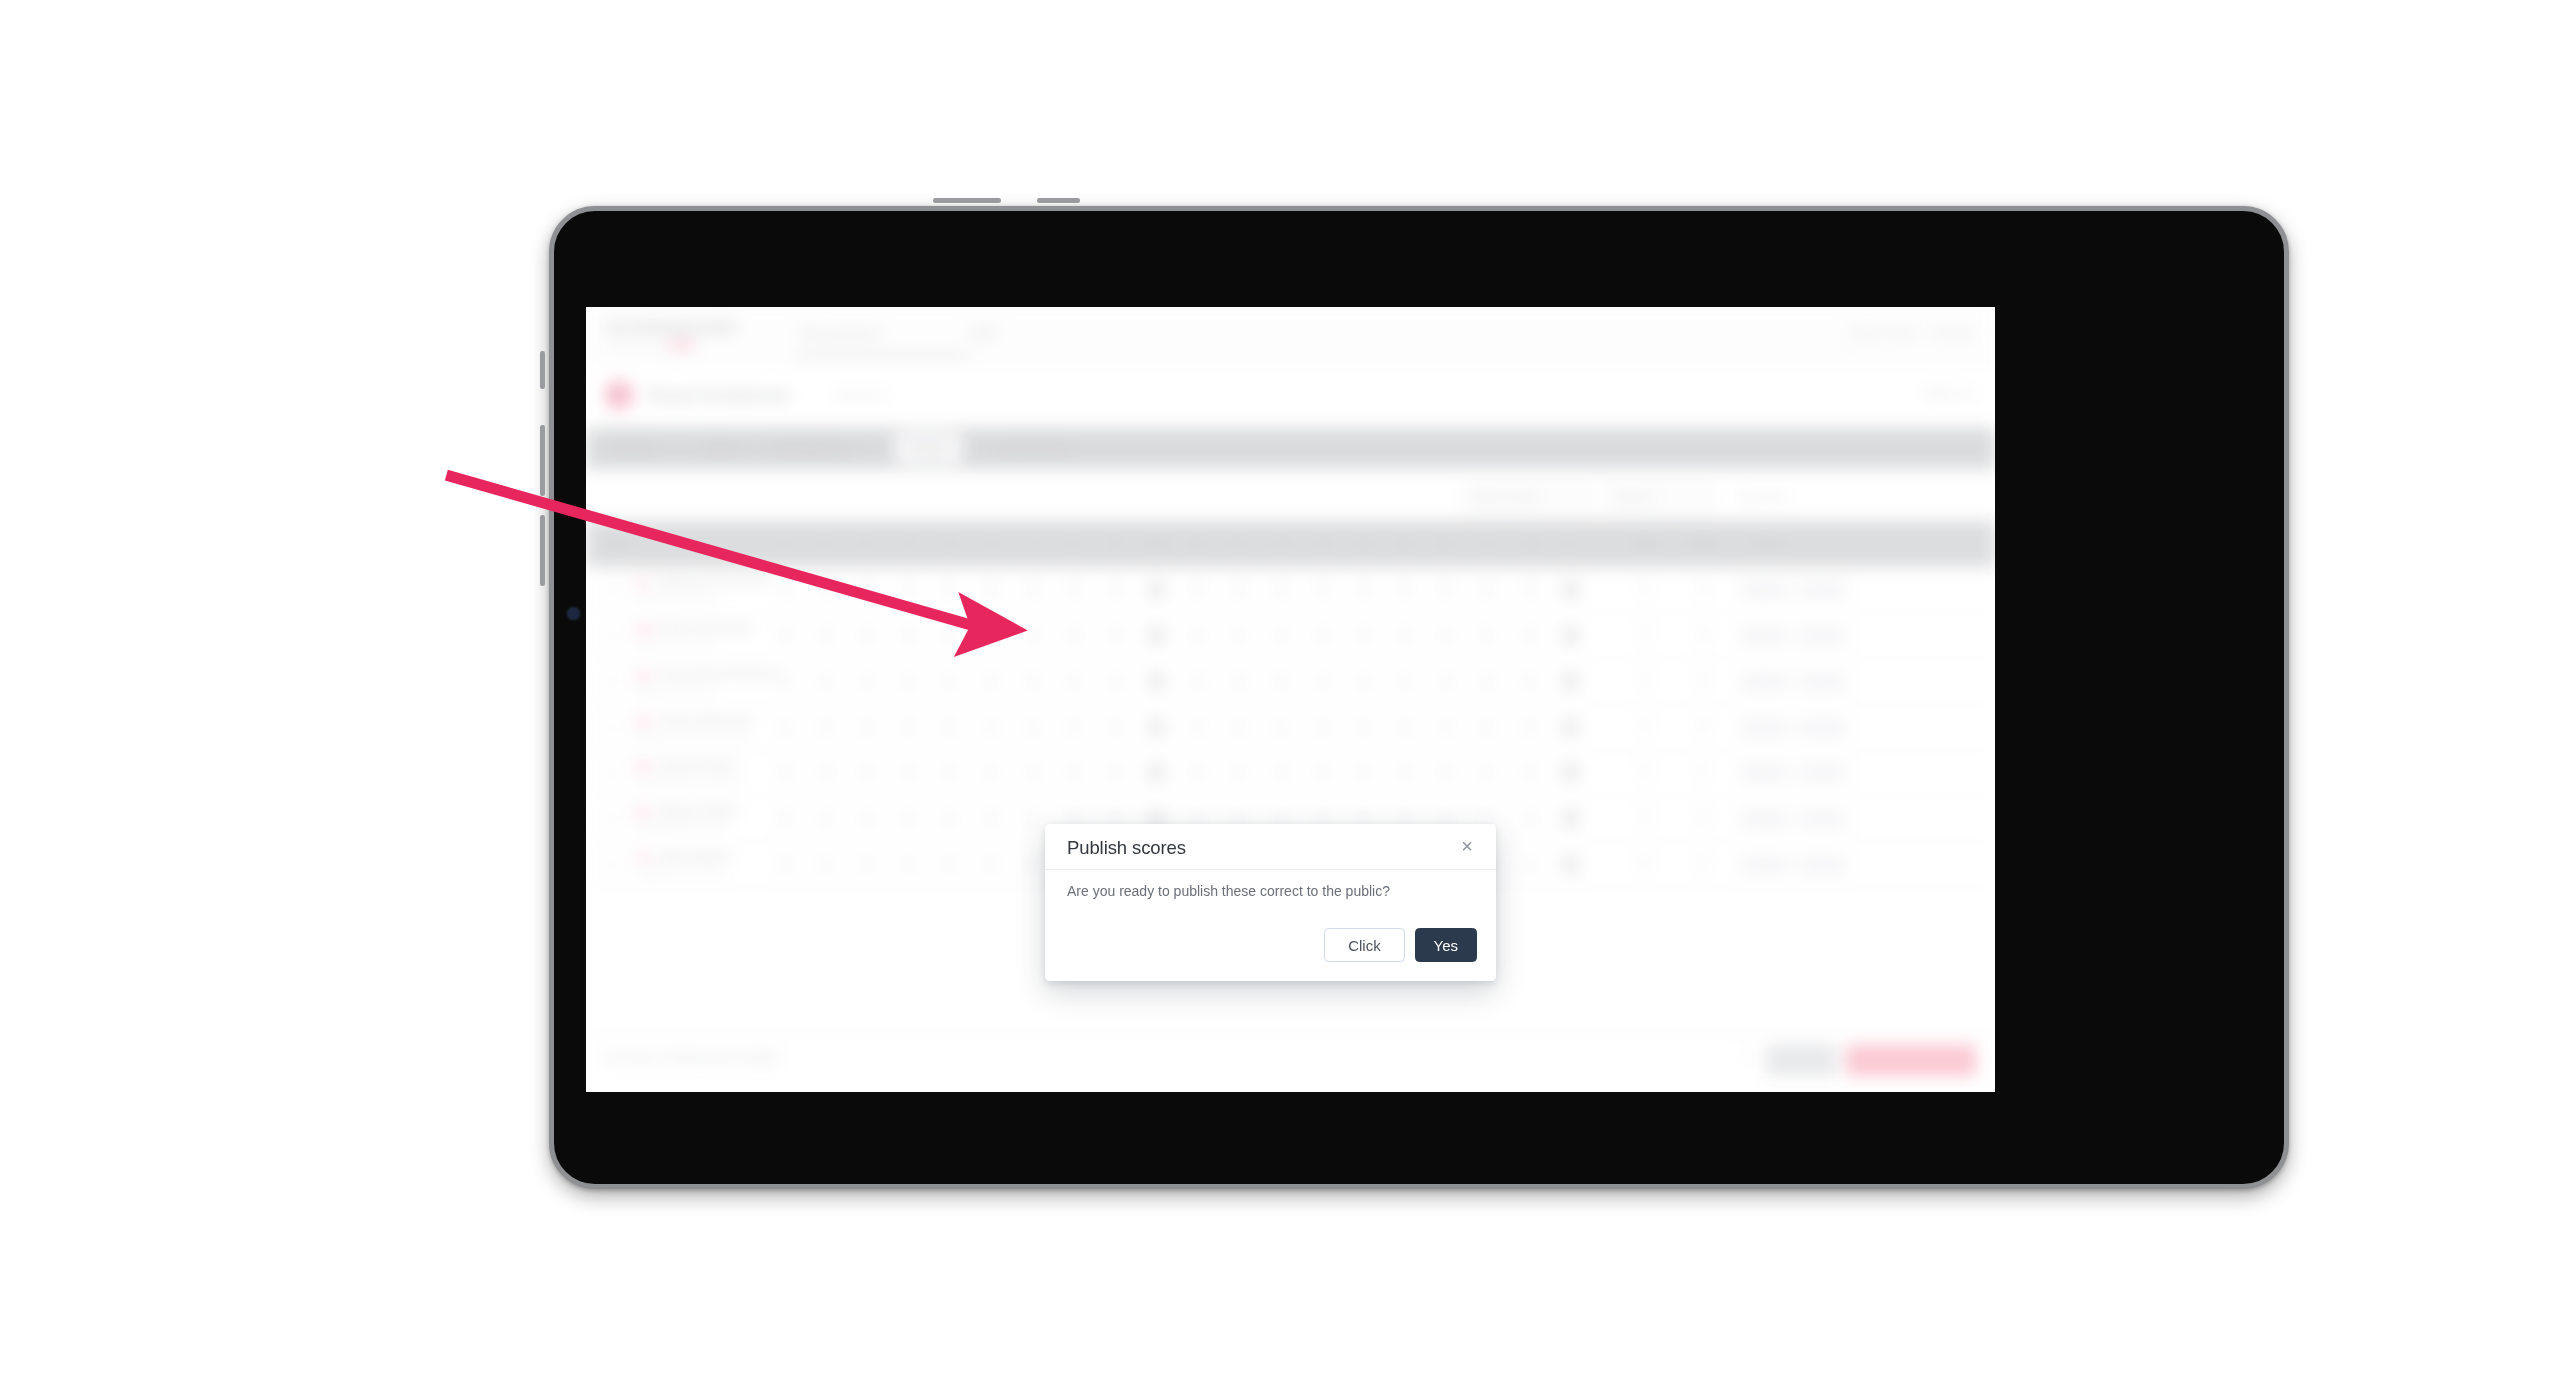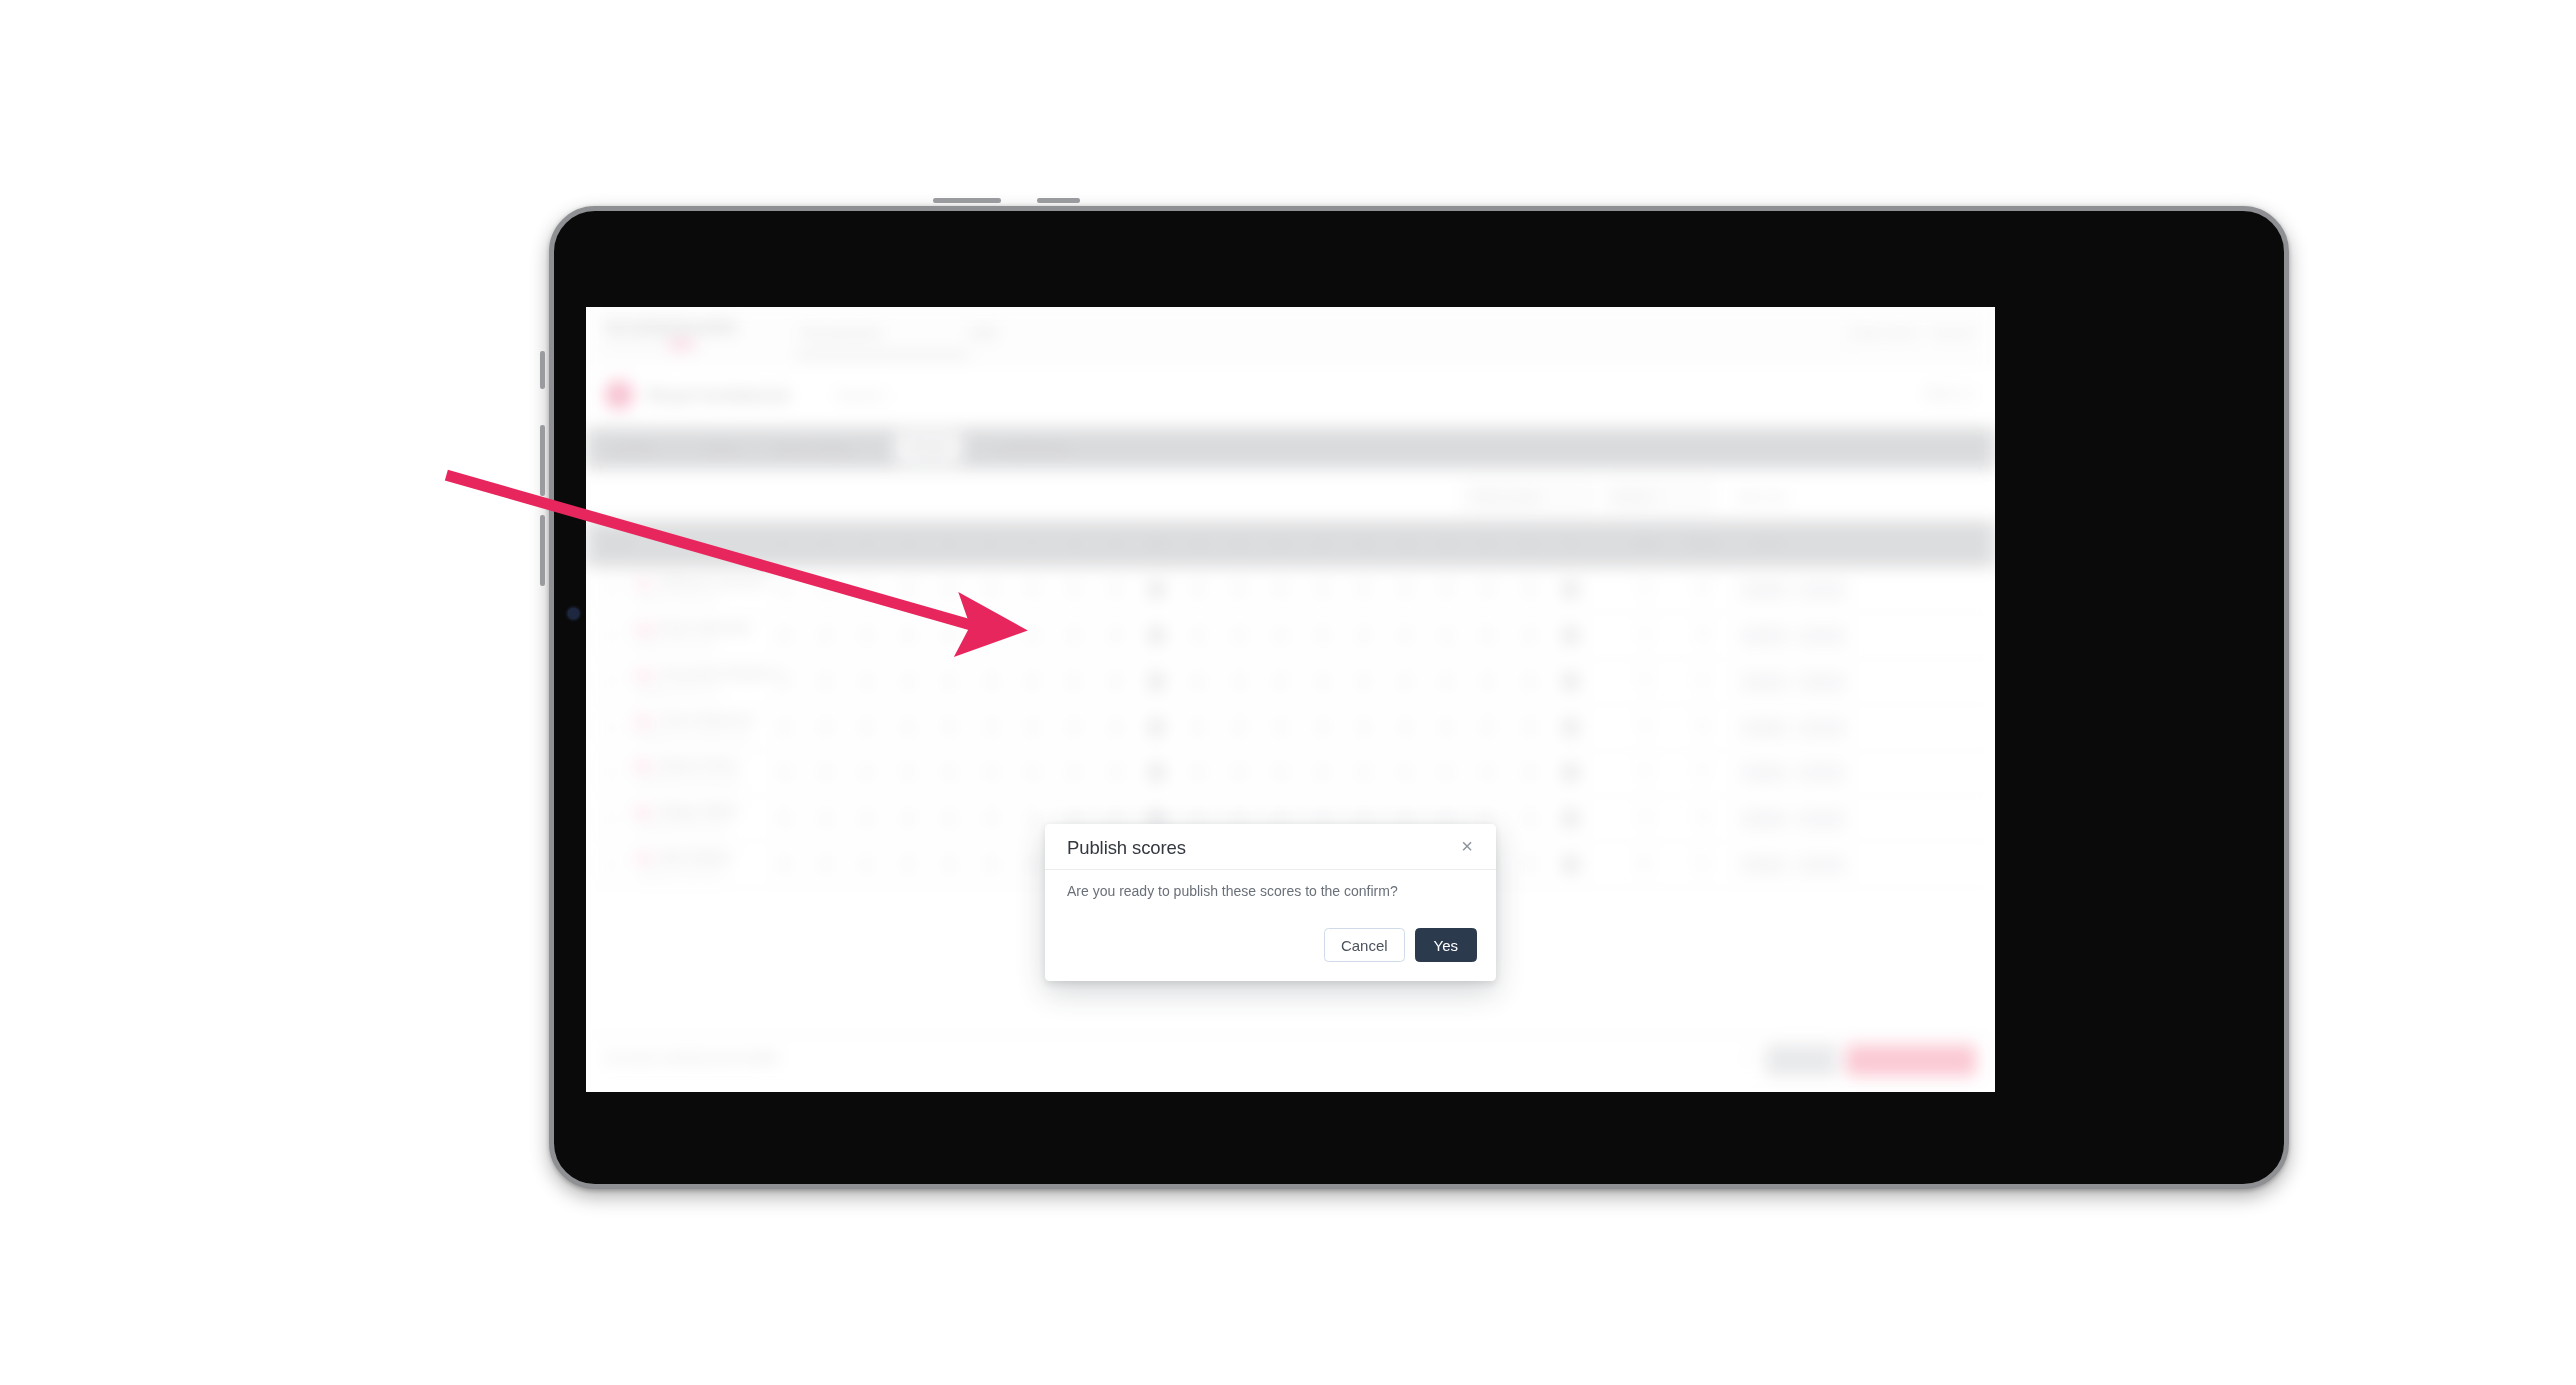--- a/index.html
+++ b/index.html
@@ -676,23 +676,23 @@
 
       </div>
 
       <div id="modal-overlay"></div>
 
       <div id="modal">
         <div id="modal-head">
           <div id="modal-title">Publish scores</div>
           <div id="modal-close">×</div>
         </div>
-        <div id="modal-body">Are you ready to publish these scores to the confirm?</div>
+        <div id="modal-body">Are you ready to publish these correct to the public?</div>
         <div id="modal-actions">
-          <div class="mbtn" id="btn-cancel" style="border-color: rgb(207, 219, 235);">Cancel</div>
+          <div class="mbtn" id="btn-cancel" style="border-color: rgb(207, 219, 235);">Click</div>
           <div class="mbtn" id="btn-yes" style="background: rgb(44, 58, 77); border-color: rgb(44, 58, 77);">Yes</div>
         </div>
       </div>
 
     </div>
   </div>
 
   <svg id="arrow" viewBox="0 0 830 300" xmlns="http://www.w3.org/2000/svg">
     <g id="arrow-g">
       <line id="arrow-line" x1="14" y1="42" x2="735" y2="248" stroke="#E8265E" stroke-width="15" stroke-linecap="butt"></line>

